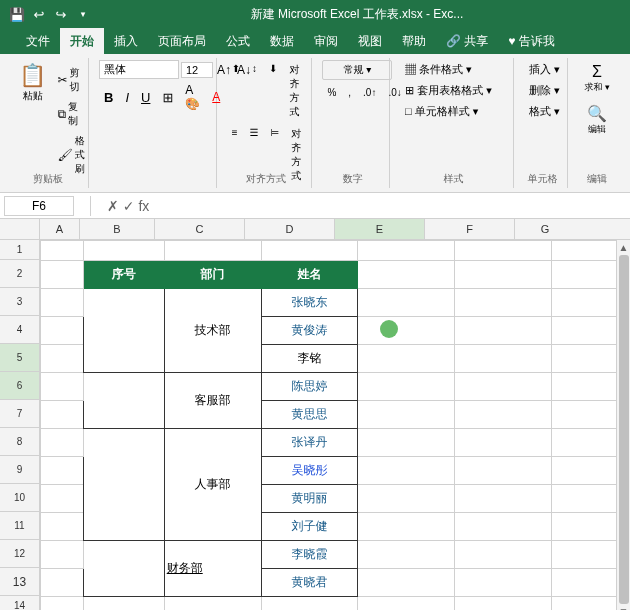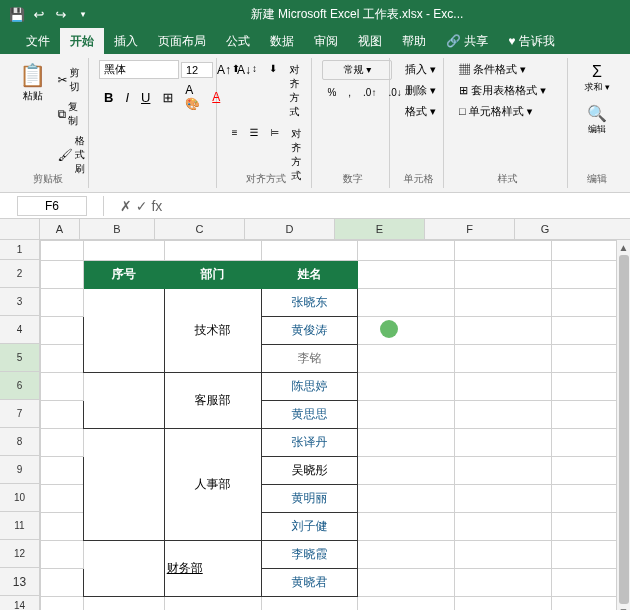--- a/index.html
+++ b/index.html
@@ -44,21 +44,21 @@
     .ribbon-group-content { display: flex; align-items: flex-start; flex: 1; gap: 2px; }
     .ribbon-btn { display: flex; flex-direction: column; align-items: center; padding: 2px 4px; cursor: pointer; border: 1px solid transparent; border-radius: 2px; font-size: 10px; }
 
     
     .formula-bar {
       display: flex;
       align-items: center;
       height: 26px;
       border-bottom: 1px solid #d0d0d0;
       background: white;
-      padding: 0 17px;
+      padding: 0 4px;
       gap: 16px;
     }
     .cell-ref {
       width: 70px;
       border: 1px solid #d0d0d0;
       height: 20px;
       padding: 0 4px;
       font-size: 12px;
       text-align: center;
     }
@@ -229,36 +229,36 @@
         <div style="display:flex; gap:2px;">
           <div class="ribbon-btn">%</div>
           <div class="ribbon-btn">,</div>
           <div class="ribbon-btn">.0↑</div>
           <div class="ribbon-btn">.0↓</div>
         </div>
       </div>
       <div class="ribbon-group-label">数字</div>
     </div>
 
+    <div class="ribbon-group" style="min-width:120px;">
+      <div class="ribbon-group-content" style="flex-direction:column; gap:2px;">
+        <div class="ribbon-mini-btn">▦ 条件格式 ▾</div>
+        <div class="ribbon-mini-btn">⊞ 套用表格格式 ▾</div>
+        <div class="ribbon-mini-btn">□ 单元格样式 ▾</div>
+      </div>
+      <div class="ribbon-group-label">样式</div>
+    </div>
+
     <div class="ribbon-group" style="min-width:50px;">
       <div class="ribbon-group-content" style="flex-direction:column; gap:2px;">
         <div class="ribbon-mini-btn">插入 ▾</div>
         <div class="ribbon-mini-btn">删除 ▾</div>
         <div class="ribbon-mini-btn">格式 ▾</div>
       </div>
       <div class="ribbon-group-label">单元格</div>
-    </div>
-
-    <div class="ribbon-group" style="min-width:120px;">
-      <div class="ribbon-group-content" style="flex-direction:column; gap:2px;">
-        <div class="ribbon-mini-btn">▦ 条件格式 ▾</div>
-        <div class="ribbon-mini-btn">⊞ 套用表格格式 ▾</div>
-        <div class="ribbon-mini-btn">□ 单元格样式 ▾</div>
-      </div>
-      <div class="ribbon-group-label">样式</div>
     </div>
 
     <div class="ribbon-group" style="border-right:none; min-width:50px;">
       <div class="ribbon-group-content" style="flex-direction:column; align-items:center; gap:4px;">
         <div class="ribbon-btn" style="flex-direction:column; align-items:center;">
           <span style="font-size:16px;">Σ</span>
           <span style="font-size:9px;">求和 ▾</span>
         </div>
         <div class="ribbon-btn" style="flex-direction:column; align-items:center;">
           <span style="font-size:16px;">🔍</span>
@@ -351,21 +351,21 @@
           <tr>
             <td style="height:28px;"></td>
             <td style="border:1.5px solid #333; text-align:center; color:#1a5c8a;">黄俊涛</td>
             <td></td>
             <td></td>
             <td style="border-right:none;"></td>
           </tr>
 
           <tr>
             <td style="height:28px;"></td>
-            <td style="border:1.5px solid #333; text-align:center; color:#737373;">李铭</td>
+            <td style="border:1.5px solid #333; text-align:center; color:#000000;">李铭</td>
             <td></td>
             <td></td>
             <td style="border-right:none;"></td>
           </tr>
 
           <tr>
             <td style="height:28px;"></td>
             <td style="border:1.5px solid #333; text-align:center;" rowspan="2"></td>
             <td style="border:1.5px solid #333; text-align:center; vertical-align:middle;margin-top:36px;" rowspan="2">客服部</td>
             <td style="border:1.5px solid #333; text-align:center; color:#1a5c8a;">陈思婷</td>
@@ -387,21 +387,21 @@
             <td style="border:1.5px solid #333; text-align:center;" rowspan="4"></td>
             <td style="border:1.5px solid #333; text-align:center; vertical-align:middle;" rowspan="4">人事部</td>
             <td style="border:1.5px solid #333; text-align:center; color:#1a5c8a;">张译丹</td>
             <td></td>
             <td></td>
             <td style="border-right:none;"></td>
           </tr>
 
           <tr>
             <td style="height:28px;"></td>
-            <td style="border:1.5px solid #333; text-align:center; color:#000000;">吴晓彤</td>
+            <td style="border:1.5px solid #333; text-align:center; color:#1d4ed8;">吴晓彤</td>
             <td></td>
             <td></td>
             <td style="border-right:none;"></td>
           </tr>
 
           <tr>
             <td style="height:28px;"></td>
             <td style="border:1.5px solid #333; text-align:center; color:#1a5c8a;">黄明丽</td>
             <td></td>
             <td></td>

